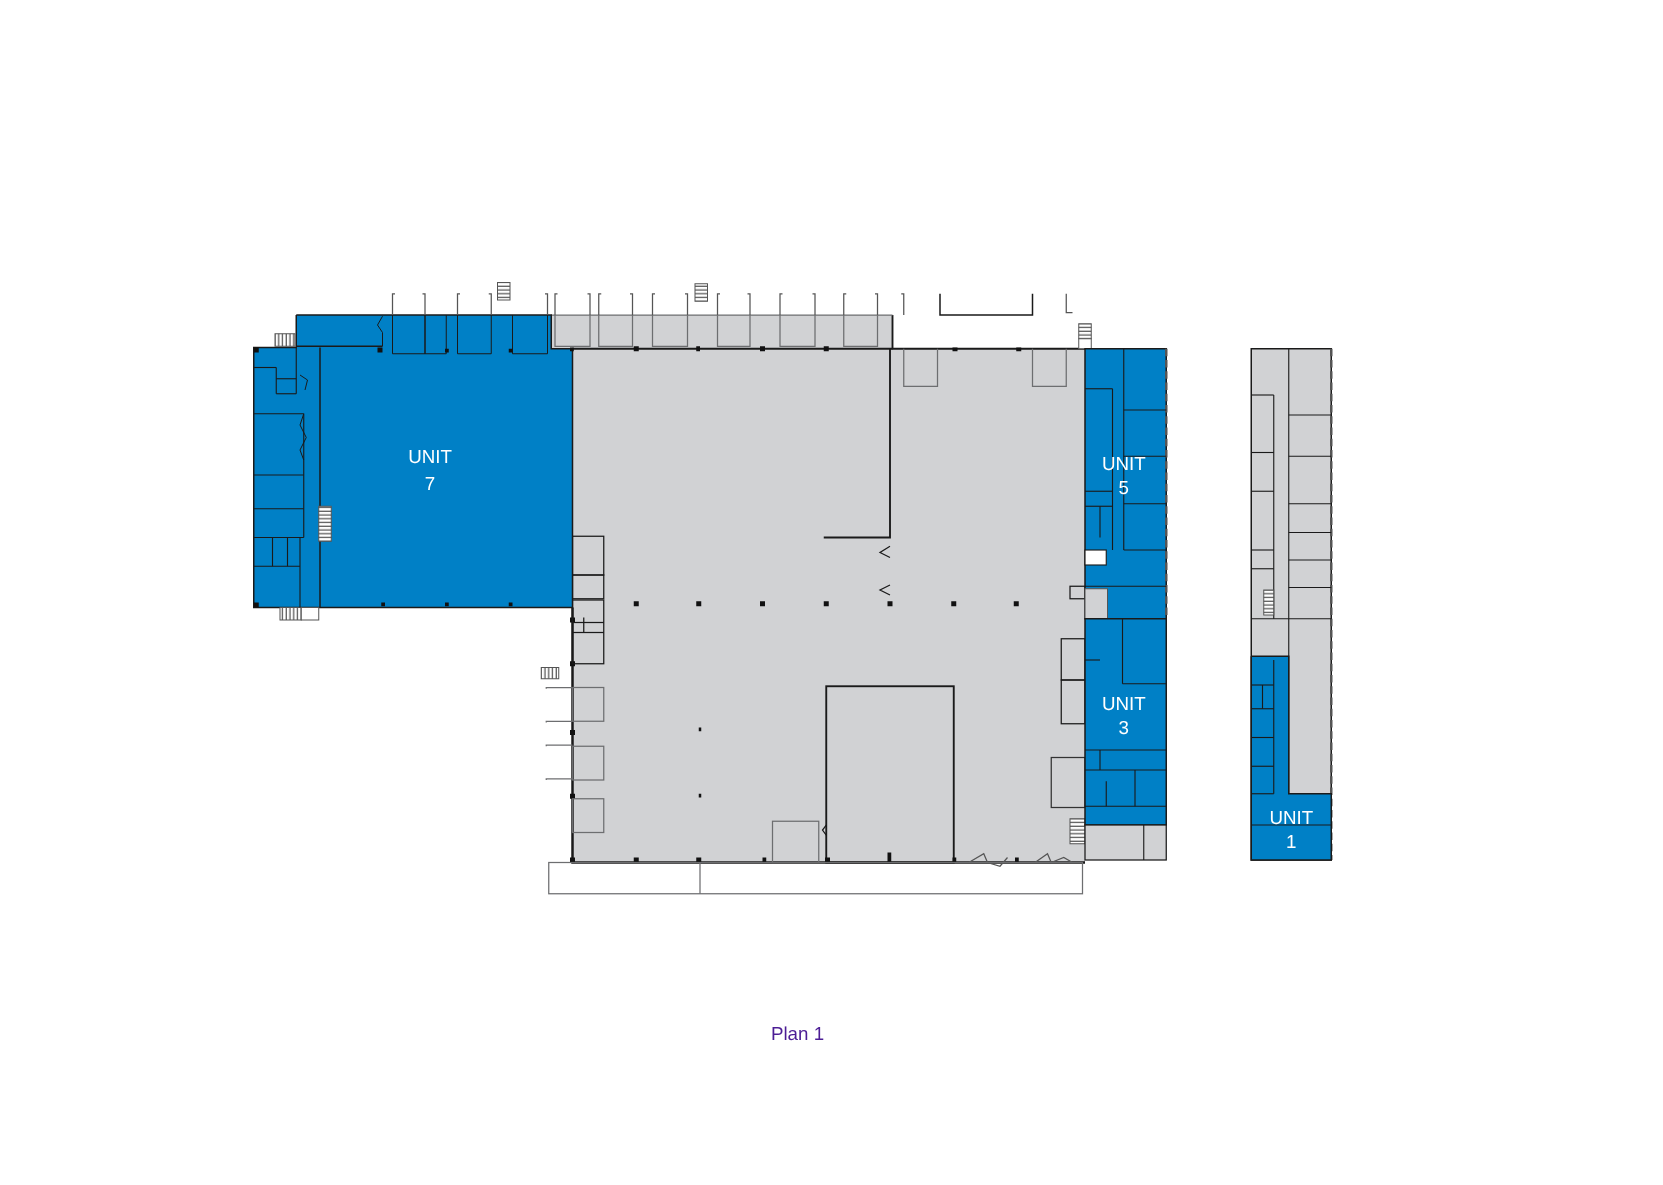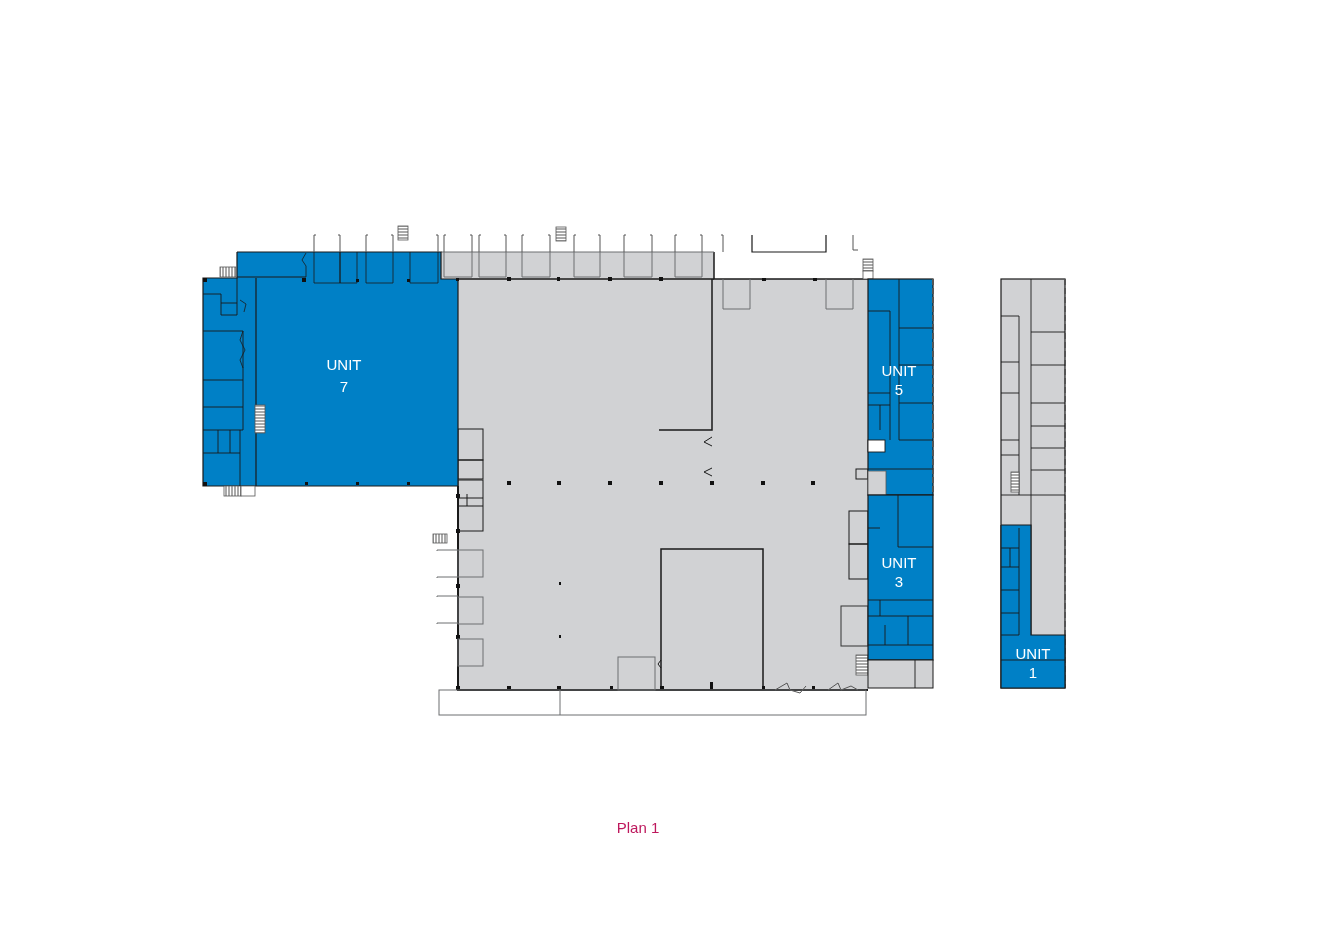--- a/index.html
+++ b/index.html
@@ -1,19 +1,19 @@
 <!DOCTYPE html>
 <html><head>
   <meta charset="utf-8">
   <style>
     html, body { margin: 0; padding: 0; background: #ffffff; }
     body { width: 1330px; height: 948px; position: relative; overflow: hidden; font-family: "Liberation Sans", sans-serif; }
     #plan { position: absolute; left: 0; top: 0; width: 1330px; height: 948px; }
     .unit-label { font-family: "Liberation Sans", sans-serif; font-size: 15px; fill: #ffffff; text-anchor: middle; }
-    .caption { position: absolute; left: 0; width: 1276px; top: 819px; text-align: center; font-family: "Liberation Sans", sans-serif; font-size: 15px; color: #be185d; }
+    .caption { position: absolute; left: 0; width: 1276px; top: 819px; text-align: center; font-family: "Liberation Sans", sans-serif; font-size: 15px; color: #4c1d95; }
   </style>
 </head>
 <body>
 
 <svg id="plan" viewBox="0 0 1330 948" xmlns="http://www.w3.org/2000/svg">
   <defs>
     <pattern id="stairs" width="3" height="10" patternUnits="userSpaceOnUse">
       <rect width="3" height="10" fill="#ffffff"></rect>
       <line x1="1" y1="0" x2="1" y2="10" stroke="#555" stroke-width="1"></line>
     </pattern>

